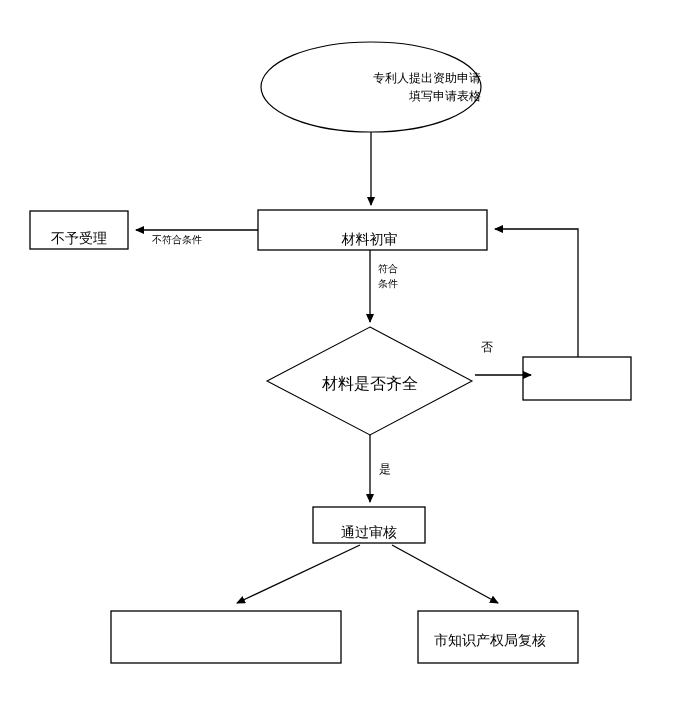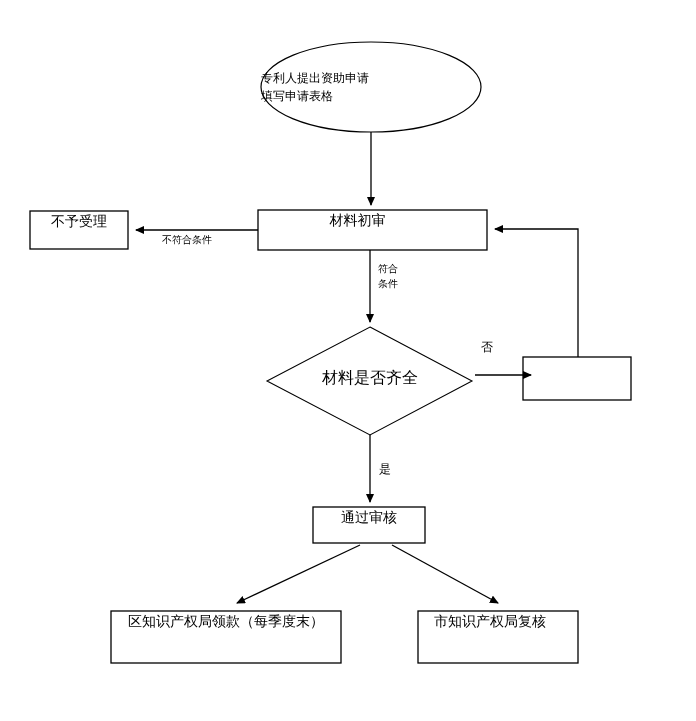--- a/index.html
+++ b/index.html
@@ -21,21 +21,21 @@
   #flow-svg {
     position: absolute;
     left: 0;
     top: 0;
     width: 696px;
     height: 721px;
   }
   .node-label {
     position: absolute;
     display: flex;
-    align-items: flex-start;
+    align-items: flex-end;
     justify-content: center;
     text-align: center;
     color: #000000;
     line-height: 1.5;
     white-space: nowrap;
     pointer-events: none;
   }
   .node-label.l-start {
     font-size: 12px;
   }
@@ -107,42 +107,39 @@
 
   <div class="node-label l-start" style="left:261px; top:42px; width:220px; height:90px; flex-direction:column;">
     <span>专利人提出资助申请</span>
     <span>填写申请表格</span>
   </div>
 
   <div class="node-label l-box" style="left:30px; top:211px; width:98px; height:38px;border-radius:13px;">
     <span>不予受理</span>
   </div>
 
-  <div class="node-label l-box" style="left:258px; top:210px; width:199px; height:40px;">
+  <div class="node-label l-box" style="left:258px; top:210px; width:199px; height:40px;padding-left:12px;">
     <span>材料初审</span>
   </div>
 
   <div class="node-label l-diamond" style="left:287px; top:366px; width:166px; height:30px;">
     <span>材料是否齐全</span>
   </div>
 
 
   <div class="node-label l-box" style="left:313px; top:507px; width:112px; height:36px;border-radius:14px;">
     <span>通过审核</span>
   </div>
 
-  <div class="node-label l-box" style="left:111px; top:611px; width:230px; height:40px;">
-    <span>区知识产权局领款（每季度末）</span>
-  </div>
 
   <div class="node-label l-box" style="left:418px; top:611px; width:144px; height:40px;">
     <span>市知识产权局复核</span>
   </div>
 
-  <div class="edge-label small" style="left:162px; top:233px;">不符合条件</div>
+  <div class="edge-label small" style="left:152px; top:233px;">不符合条件</div>
 
   <div class="edge-label small" style="left:378px; top:262px;">
     <div>符合</div>
     <div>条件</div>
   </div>
 
   <div class="edge-label yn" style="left:481px; top:339px;">否</div>
 
   <div class="edge-label yn" style="left:379px; top:461px;">是</div>
 

